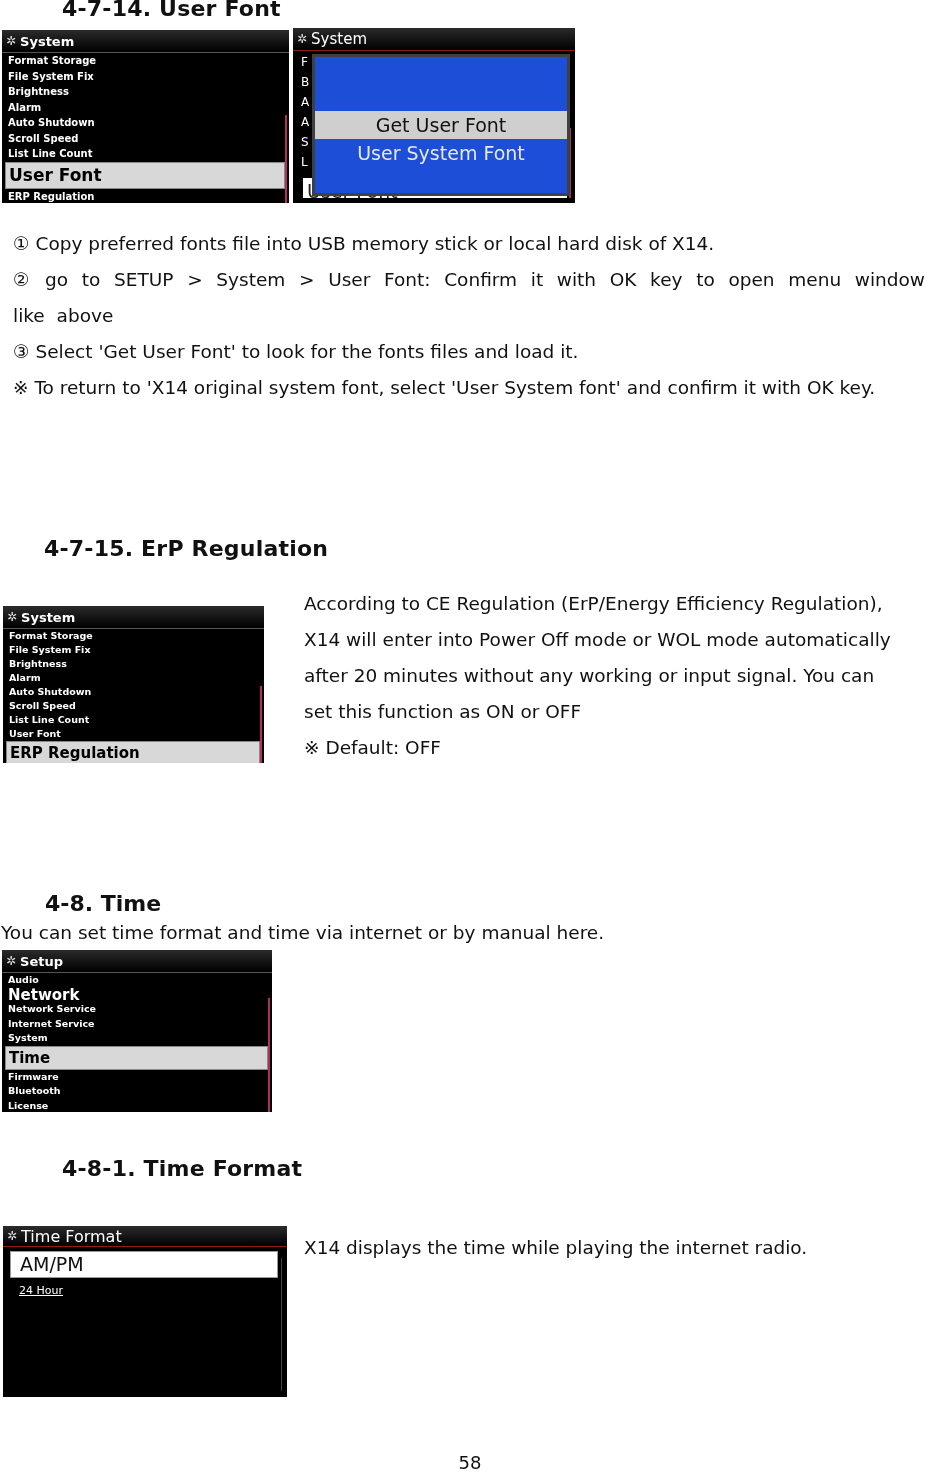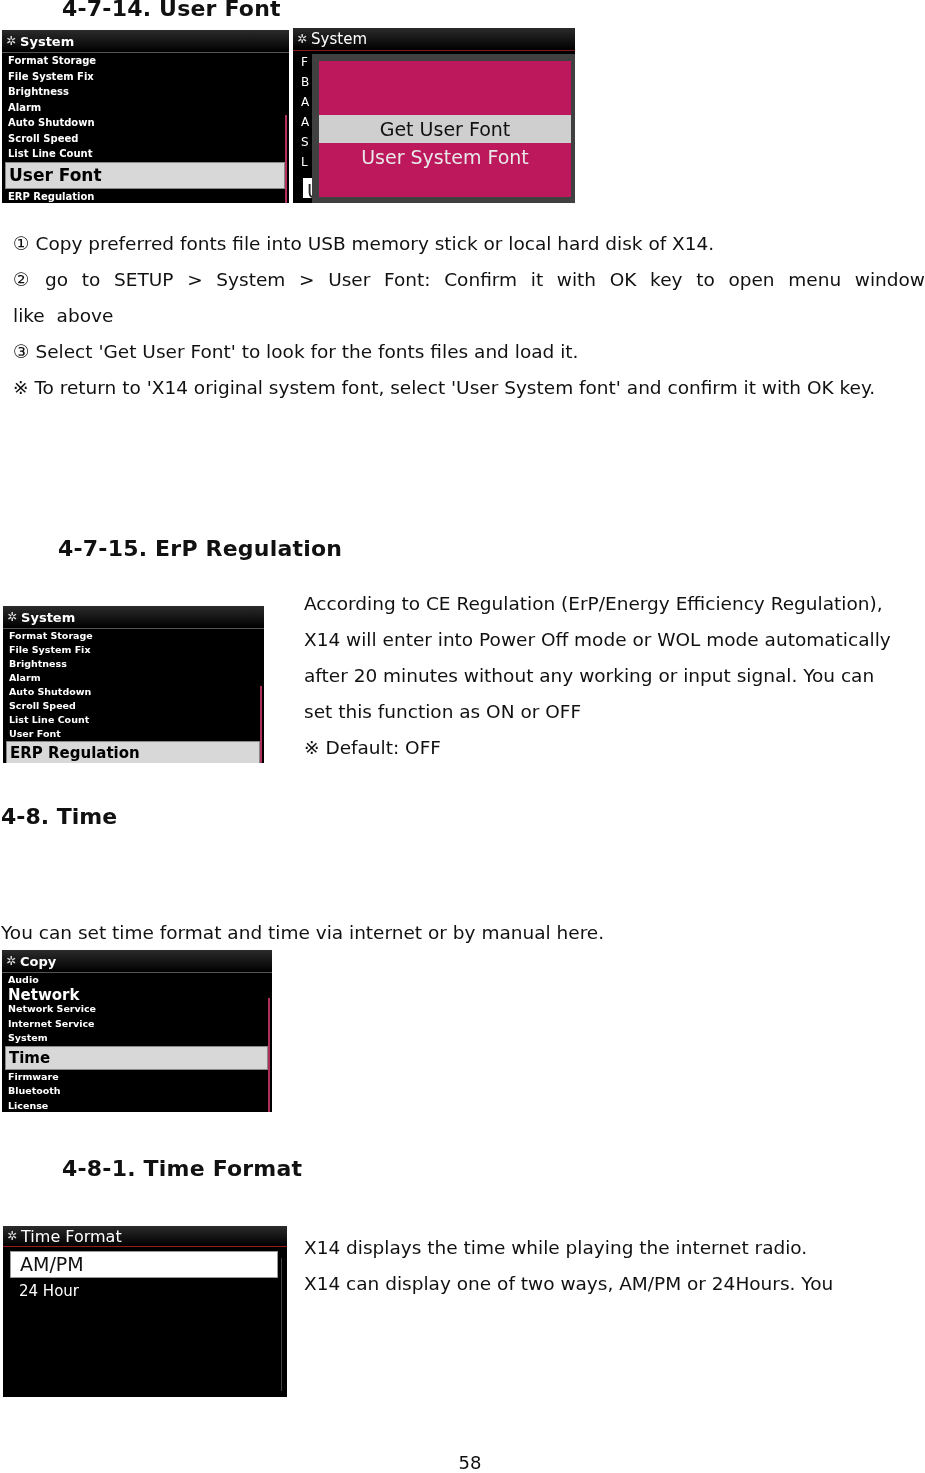--- a/index.html
+++ b/index.html
@@ -15,21 +15,21 @@
   
   .screen { background: #000; color: #fff; overflow: hidden; font-family: "DejaVu Sans", sans-serif; }
   .scr-title { height: 22px; display: flex; align-items: center; gap: 4px; padding-left: 4px;
                font-weight: bold; font-size: 13px;
                background: linear-gradient(#2b2b2b, #000); border-bottom: 1px solid #555; }
   .gear { font-size: 12px; color: #ddd; }
   .scr-item { font-size: 10px; font-weight: bold; height: 15.5px; line-height: 15.5px; padding-left: 6px; white-space: nowrap; }
   .scr-item.sel { background: #d8d8d8; color: #000; font-size: 17px; height: 25px; line-height: 25px;
                   margin: 0 4px 0 3px; padding-left: 3px; border: 1px solid #888; }
   .scrollbar { position: absolute; right: 2px; width: 2px; background: #b0305a; }
-  .popup { position: absolute; background: #be185d; border: 7px solid #404040; }
+  .popup { position: absolute; background: #1d4ed8; border: 3px solid #404040; }
   .popup-item { text-align: center; font-size: 19px; height: 28px; line-height: 28px; color: #e8e8e8; }
   .popup-item.sel { background: #cfcfcf; color: #111; }
 </style>
 </head>
 <body>
 
 <div class="abs h3" style="left:62px; top:-4px;">4-7-14. User Font</div>
 
 <div class="abs screen" style="left:2px; top:30px; width:287px; height:173px;">
   <div class="scr-title">
@@ -70,21 +70,21 @@
   </div>
 </div>
 
 <div class="abs para" style="left:13px; top:226px; width:912px;">
   <p>① Copy preferred fonts file into USB memory stick or local hard disk of X14.</p>
   <p class="justify" style="word-spacing:6px;">② go to SETUP &gt; System &gt; User Font: Confirm it with OK key to open menu window like above</p>
   <p>③ Select 'Get User Font' to look for the fonts files and load it.</p>
   <p>※ To return to 'X14 original system font, select 'User System font' and confirm it with OK key.</p>
 </div>
 
-<div class="abs h3" style="left:58px; top:536px;">4-7-15. ErP Regulation</div>
+<div class="abs h3" style="left:44px; top:536px;">4-7-15. ErP Regulation</div>
 
 <div class="abs screen" style="left:3px; top:606px; width:261px; height:157px;">
   <div class="scr-title">
     <span class="gear">✲</span>
     <span>System</span>
   </div>
   <div class="scr-item" style="height:14px; line-height:14px; font-size:9.5px;">Format Storage</div>
   <div class="scr-item" style="height:14px; line-height:14px; font-size:9.5px;">File System Fix</div>
   <div class="scr-item" style="height:14px; line-height:14px; font-size:9.5px;">Brightness</div>
   <div class="scr-item" style="height:14px; line-height:14px; font-size:9.5px;">Alarm</div>
@@ -97,27 +97,27 @@
 </div>
 
 <div class="abs para" style="left:304px; top:586px; width:620px;">
   <p>According to CE Regulation (ErP/Energy Efficiency Regulation),</p>
   <p>X14 will enter into Power Off mode or WOL mode automatically</p>
   <p>after 20 minutes without any working or input signal. You can</p>
   <p>set this function as ON or OFF</p>
   <p>※ Default: OFF</p>
 </div>
 
-<div class="abs h2" style="left:1px; top:804px;">4-8. Time</div>
+<div class="abs h2" style="left:1px; top:891px;padding-left:44px;">4-8. Time</div>
 <div class="abs para" style="left:1px; top:915px;">You can set time format and time via internet or by manual here.</div>
 
 <div class="abs screen" style="left:2px; top:950px; width:270px; height:162px;">
   <div class="scr-title">
     <span class="gear">✲</span>
-    <span>Copy</span>
+    <span>Setup</span>
   </div>
   <div class="scr-item" style="height:14.5px; line-height:14.5px; font-size:9.5px;">Audio</div>
   <div class="scr-item" style="height:14.5px; line-height:14.5px; font-size:15px;">Network</div>
   <div class="scr-item" style="height:14.5px; line-height:14.5px; font-size:9.5px;">Network Service</div>
   <div class="scr-item" style="height:14.5px; line-height:14.5px; font-size:9.5px;">Internet Service</div>
   <div class="scr-item" style="height:14.5px; line-height:14.5px; font-size:9.5px;">System</div>
   <div class="scr-item sel" style="font-size:15px; height:22px; line-height:22px;">Time</div>
   <div class="scr-item" style="height:14.5px; line-height:14.5px; font-size:9.5px;">Firmware</div>
   <div class="scr-item" style="height:14.5px; line-height:14.5px; font-size:9.5px;">Bluetooth</div>
   <div class="scr-item" style="height:14.5px; line-height:14.5px; font-size:9.5px;">License</div>
@@ -125,22 +125,21 @@
 </div>
 
 <div class="abs h3" style="left:62px; top:1156px;">4-8-1. Time Format</div>
 
 <div class="abs screen" style="left:3px; top:1226px; width:284px; height:171px;">
   <div class="scr-title" style="font-weight:normal; font-size:16px; height:20px; border-bottom:1px solid #9a1a1a;">
     <span class="gear">✲</span>
     <span>Time Format</span>
   </div>
   <div style="margin:4px 9px 0 7px; height:25px; background:#ffffff; color:#111; font-size:19px; line-height:25px; padding-left:9px; border:1px solid #999;">AM/PM</div>
-  <div style="padding-left:16px; font-size:15px; line-height:26px;">24 Hour</div>
+  <div style="padding-left:16px; font-size:11px; line-height:26px;text-decoration:underline;">24 Hour</div>
   <div class="scrollbar" style="top:32px; height:133px; width:1px; background:#444; right:5px;"></div>
 </div>
 
 <div class="abs para" style="left:304px; top:1230px; width:620px;">
   <p>X14 displays the time while playing the internet radio.</p>
-  <p>X14 can display one of two ways, AM/PM or 24Hours. You</p>
 </div>
 
 <div class="abs" style="left:0; width:940px; top:1452px; text-align:center; font-size:18px;">58</div>
 
 </body></html>

